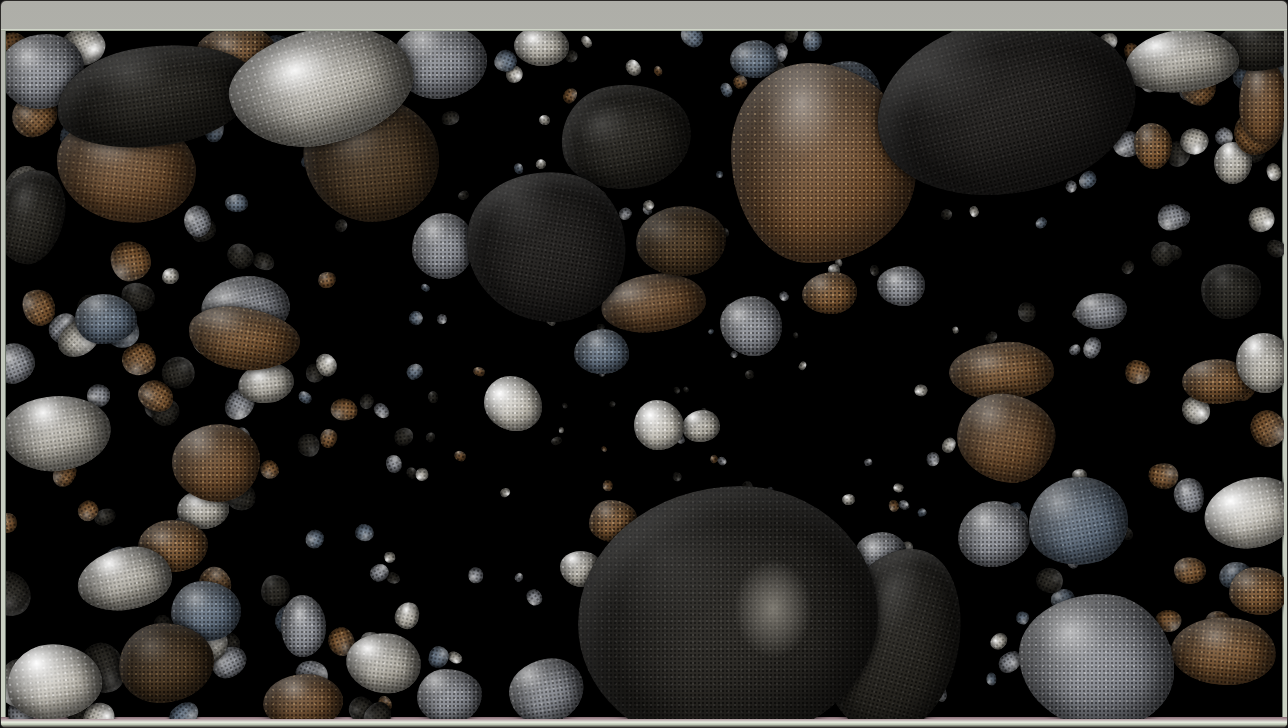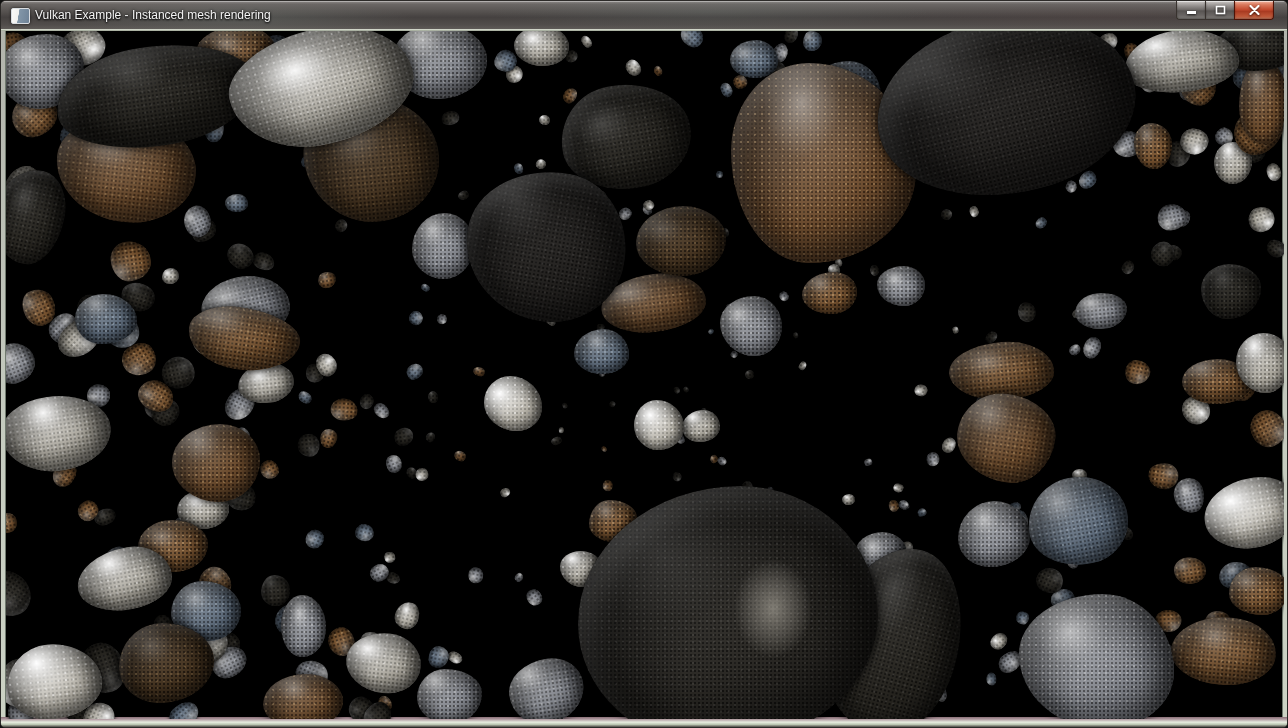--- a/index.html
+++ b/index.html
@@ -66,41 +66,20 @@
   .t-brownspeck{--base:#76522f;--hl:.38;--hl2:.1; --speck:rgba(15,8,3,.6);   --speck2:rgba(240,205,150,.32);}
   .t-browndark {--base:#463420;--hl:.26;--hl2:.07;--speck:rgba(10,5,2,.6);   --speck2:rgba(210,170,115,.2);}
   .rock-patch{position:absolute;left:52%;top:28%;width:26%;height:38%;border-radius:50%;
     background:radial-gradient(closest-side,rgba(195,190,178,.55),rgba(185,180,170,.28) 55%,transparent 100%);}
 </style>
 </head>
 <body>
 
 <div class="window">
 
-  <div class="titlebar">
-    <div class="app-icon"></div>
-    <div class="title-text">Vulkan Example - Instanced mesh rendering</div>
-    <div class="controls">
-      <div class="ctl ctl-min" title="Minimize">
-        <svg width="11" height="9" viewBox="0 0 11 9">
-          <rect x="1" y="5" width="9" height="3" fill="#ffffff"></rect>
-        </svg>
-      </div>
-      <div class="ctl ctl-max" title="Maximize">
-        <svg width="11" height="10" viewBox="0 0 11 10">
-          <rect x="1.5" y="1.5" width="8" height="7" fill="none" stroke="#ffffff" stroke-width="1.6"></rect>
-        </svg>
-      </div>
-      <div class="ctl ctl-close" title="Close">
-        <svg width="11" height="10" viewBox="0 0 11 10">
-          <path d="M1.5 1 L9.5 9 M9.5 1 L1.5 9" stroke="#ffffff" stroke-width="2.1" stroke-linecap="round"></path>
-        </svg>
-      </div>
-    </div>
-  </div>
   <div class="titlebar-sep"></div>
 
   <div class="viewport">
       <div class="rock t-dark" style="left: 787.1px; top: 302px; width: 6px; height: 4.5px; transform: rotate(70.8186deg); z-index: 1; border-radius: 43% 57% 52% 48% / 46% 57% 43% 54%; --hx: 28%; --hy: 22%; box-shadow: rgba(0, 0, 0, 0.6) -1.6px -2px 4px inset, rgba(255, 255, 255, 0.14) 1px 1.2px 2px inset, rgba(0, 0, 0, 0.9) 0px 0px 3px;"></div>
       <div class="rock t-white" style="left: 551.6px; top: 396.5px; width: 6px; height: 4.5px; transform: rotate(268.662deg); z-index: 2; border-radius: 55% 45% 53% 47% / 44% 56%; --hx: 37%; --hy: 26%; box-shadow: rgba(0, 0, 0, 0.6) -1.6px -2px 4px inset, rgba(255, 255, 255, 0.14) 1px 1.2px 2px inset, rgba(0, 0, 0, 0.9) 0px 0px 3px;"></div>
       <div class="rock t-brownspeck" style="left: 594.5px; top: 415.8px; width: 6px; height: 4.5px; transform: rotate(225.028deg); z-index: 3; border-radius: 47% 53% 46% 54% / 48% 45% 55% 52%; --hx: 36%; --hy: 28%; box-shadow: rgba(0, 0, 0, 0.6) -1.6px -2px 4px inset, rgba(255, 255, 255, 0.14) 1px 1.2px 2px inset, rgba(0, 0, 0, 0.9) 0px 0px 3px;"></div>
       <div class="rock t-blue" style="left: 732.7px; top: 482.8px; width: 6px; height: 4.5px; transform: rotate(214.297deg); z-index: 4; border-radius: 51% 49% 58% 42% / 50%; --hx: 35%; --hy: 31%; box-shadow: rgba(0, 0, 0, 0.6) -1.6px -2px 4px inset, rgba(255, 255, 255, 0.14) 1px 1.2px 2px inset, rgba(0, 0, 0, 0.9) 0px 0px 3px;"></div>
       <div class="rock t-blue" style="left: 666.3px; top: 279.9px; width: 6px; height: 4.8px; transform: rotate(133.274deg); z-index: 5; border-radius: 47% 53% 45% 55% / 52% 42% 58% 48%; --hx: 33%; --hy: 28%; box-shadow: rgba(0, 0, 0, 0.6) -1.6px -2px 4px inset, rgba(255, 255, 255, 0.14) 1px 1.2px 2px inset, rgba(0, 0, 0, 0.9) 0px 0px 3px;"></div>
       <div class="rock t-dark" style="left: 664.3px; top: 407.2px; width: 6px; height: 5px; transform: rotate(147.137deg); z-index: 6; border-radius: 56% 44% 53% 47% / 49% 57% 43% 51%; --hx: 40%; --hy: 31%; box-shadow: rgba(0, 0, 0, 0.6) -1.6px -2px 4px inset, rgba(255, 255, 255, 0.14) 1px 1.2px 2px inset, rgba(0, 0, 0, 0.9) 0px 0px 3px;"></div>
       <div class="rock t-blue" style="left: 701.5px; top: 297.6px; width: 6px; height: 5.2px; transform: rotate(318.309deg); z-index: 7; border-radius: 45% 55% 57% 43% / 46% 51% 49% 54%; --hx: 31%; --hy: 32%; box-shadow: rgba(0, 0, 0, 0.6) -1.6px -2px 4px inset, rgba(255, 255, 255, 0.14) 1px 1.2px 2px inset, rgba(0, 0, 0, 0.9) 0px 0px 3px;"></div>

